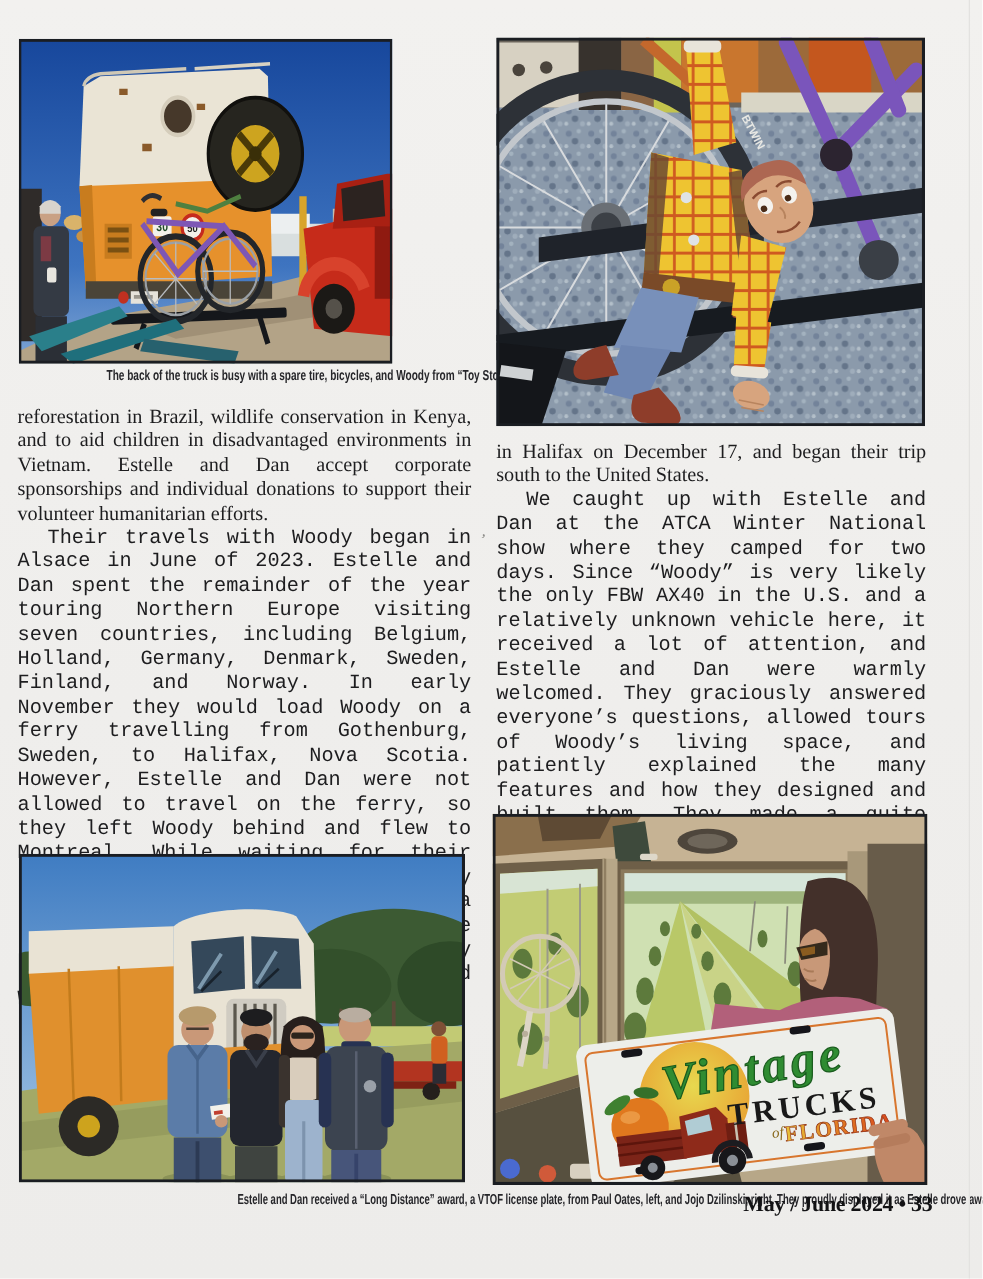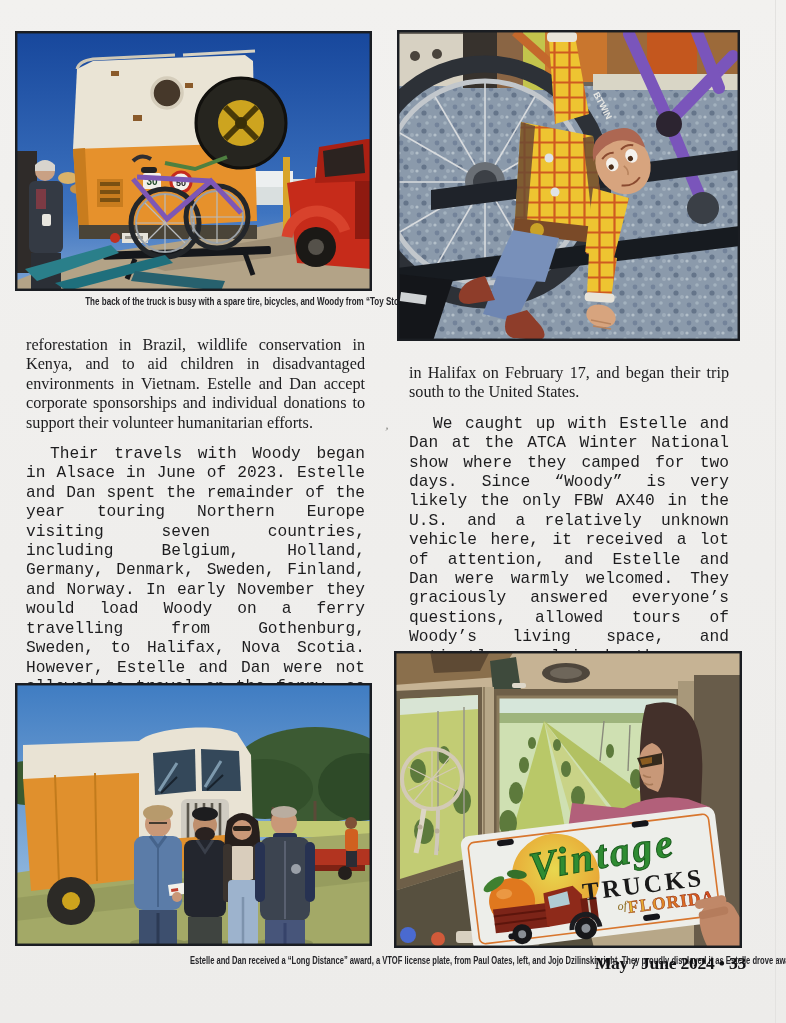--- a/index.html
+++ b/index.html
@@ -6,40 +6,40 @@
   .page{
     position:relative;
     width:786px;height:1023px;
     background:linear-gradient(180deg,#f2f1ef 0%,#efeeec 55%,#edecea 100%);
     font-family:"Liberation Serif",serif;
     overflow:hidden;
   }
   .scan-line{position:absolute;top:0;left:775px;width:1px;height:1023px;background:#e3e2e0;}
   .photo{position:absolute;overflow:hidden;}
   .photo svg{display:block;width:100%;height:100%;}
-  .photo-truck-rear{left:15px;top:31px;width:357px;height:260px;}
+  .photo-truck-rear{left:15px;top:31px;width:299px;height:260px;}
   .photo-woody{left:397px;top:30px;width:343px;height:311px;}
   .photo-group{left:15px;top:683px;width:357px;height:263px;}
   .photo-plate{left:394px;top:651px;width:348px;height:297px;}
   .caption{
     position:absolute;
     font-family:"Liberation Sans",sans-serif;
     font-weight:700;font-size:11.5px;color:#26262a;
     text-align:center;white-space:nowrap;
   }
   .caption > span{display:inline-block;transform:scaleX(0.70);transform-origin:50% 50%;}
   .caption-top{left:15px;top:295px;width:357px;}
   .caption-bottom{left:20px;top:954px;width:746px;}
   .caption-bottom > span{transform:scaleX(0.66);}
   .col{
     position:absolute;
     font-size:16.2px;line-height:19.4px;color:#1d1d1f;
     text-align:justify;
   }
-  .col p{margin:12px;}
+  .col p{margin:0;}
   .col p.indent{text-indent:24px;font-family:Liberation Mono, monospace;}
   .col-left{left:14px;top:324px;width:363px;}
   .col-right{left:397px;top:352px;width:344px;}
   .footer{
     position:absolute;right:40px;top:953px;
     font-family:Liberation Serif, serif;
     font-weight:700;font-size:17.5px;color:#121214;letter-spacing:-0.2px;
   }
   .artifact{position:absolute;left:384px;top:424px;color:#8a8a86;font-size:13px;transform:rotate(12deg);}
 </style>
@@ -253,21 +253,21 @@
       </g>
       <rect x="1.2" y="1.2" width="340.6" height="308.6" fill="none" stroke="#1a1d22" stroke-width="2.5"></rect>
     </svg>
   </div>
 
   <div class="col col-left">
     <p>reforestation in Brazil, wildlife conservation in Kenya, and to aid children in disadvantaged environments in Vietnam. Estelle and Dan accept corporate sponsorships and individual donations to support their volunteer humanitarian efforts.</p>
     <p class="indent">Their travels with Woody began in Alsace in June of 2023. Estelle and Dan spent the remainder of the year touring Northern Europe visiting seven countries, including Belgium, Holland, Germany, Denmark, Sweden, Finland, and Norway. In early November they would load Woody on a ferry travelling from Gothenburg, Sweden, to Halifax, Nova Scotia. However, Estelle and Dan were not allowed to travel on the ferry, so they left Woody behind and flew to Montreal. While waiting for their truck to arrive from Europe they traveled to several cities in Canada by car and train, even taking a three night trip down to Boston. Finally they were reunited with their beloved Woody</p>
   </div>
   <div class="col col-right">
-    <p>in Halifax on February 17, and began their trip south to the United States.</p>
+    <p>in Halifax on December 17, and began their trip south to the United States.</p>
     <p class="indent">We caught up with Estelle and Dan at the ATCA Winter National show where they camped for two days. Since “Woody” is very likely the only FBW AX40 in the U.S. and a relatively unknown vehicle here, it received a lot of attention, and Estelle and Dan were warmly welcomed. They graciously answered everyone’s questions, allowed tours of Woody’s living space, and patiently explained the many features and how they designed and built them. They made a quite favorable impression on everyone who met them. Vintage Trucks of Florida members were so impressed that they created a “Long Distance” award, a VTOF license plate, and</p>
   </div>
   <div class="artifact">’</div>
 
   <div class="photo photo-group">
     <svg viewBox="0 0 357 263" preserveAspectRatio="none">
       <defs>
         <linearGradient id="p3sky" x1="0" y1="0" x2="0" y2="1">
           <stop offset="0" stop-color="#3f7cc2"></stop>
             <stop offset="1" stop-color="#a8c8e6"></stop>

